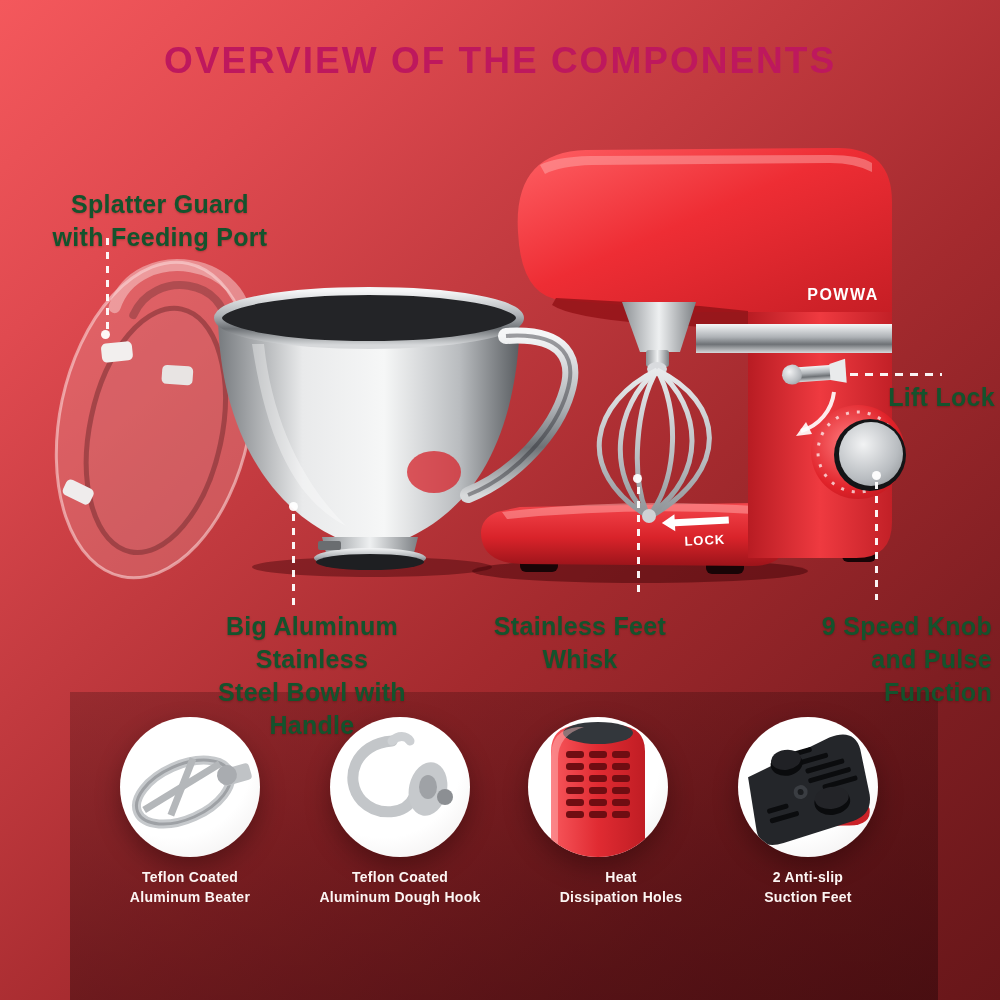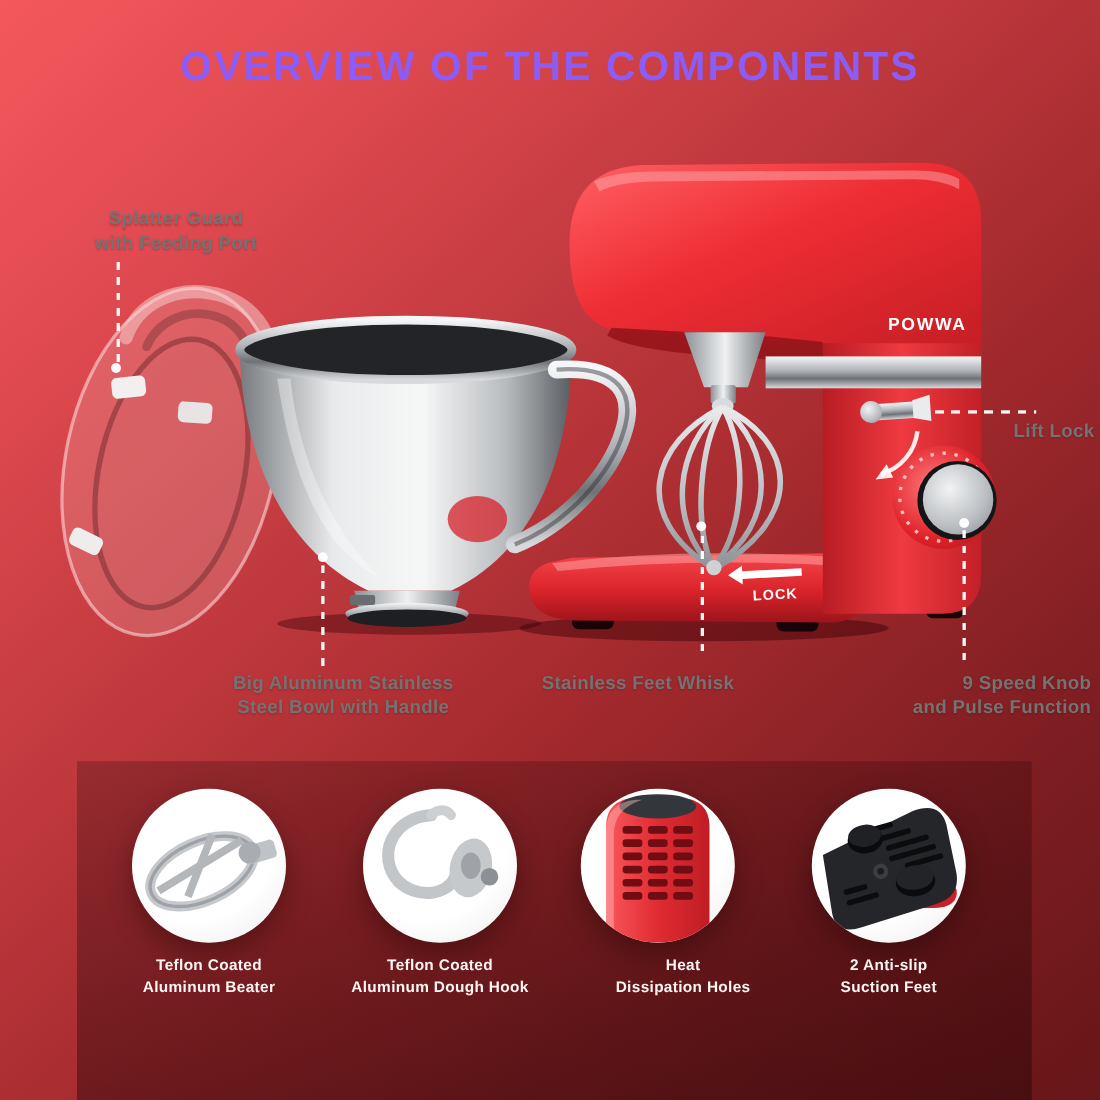--- a/index.html
+++ b/index.html
@@ -7,24 +7,24 @@
     width:1000px;height:1000px;position:relative;overflow:hidden;
     font-family:"Liberation Sans","DejaVu Sans",sans-serif;
     background:linear-gradient(138deg,#f4585c 0%,#e04a50 18%,#c23a3f 38%,#a42a2e 58%,#7f1e22 80%,#671619 100%);
   }
   .panel{
     position:absolute;left:70px;top:692px;width:868px;height:308px;
     background:linear-gradient(180deg,rgba(28,2,4,.24),rgba(22,0,3,.40));
   }
   .title{
     position:absolute;top:40px;left:0;width:1000px;text-align:center;
-    color:#8b5cf6;font-size:37px;font-weight:800;letter-spacing:2px;
+    color:#be185d;font-size:37px;font-weight:800;letter-spacing:2px;
   }
   .callout{
-    position:absolute;color:#737373;font-size:17px;font-weight:700;
+    position:absolute;color:#14532d;font-size:25px;font-weight:700;
     line-height:1.32;letter-spacing:.3px;white-space:pre-line;text-align:center;
     text-shadow:0 1px 2px rgba(60,0,5,.25);
   }
   .left{text-align:right;}
   .vline{position:absolute;width:3px;
     background-image:repeating-linear-gradient(180deg,#fff 0 7px,transparent 7px 14px);opacity:.95;}
   .hline{position:absolute;height:3px;
     background-image:repeating-linear-gradient(90deg,#fff 0 8px,transparent 8px 15px);opacity:.95;}
   .dot{position:absolute;width:9px;height:9px;border-radius:50%;background:#fff;opacity:.95;}
   .scene{position:absolute;left:0;top:0;}

